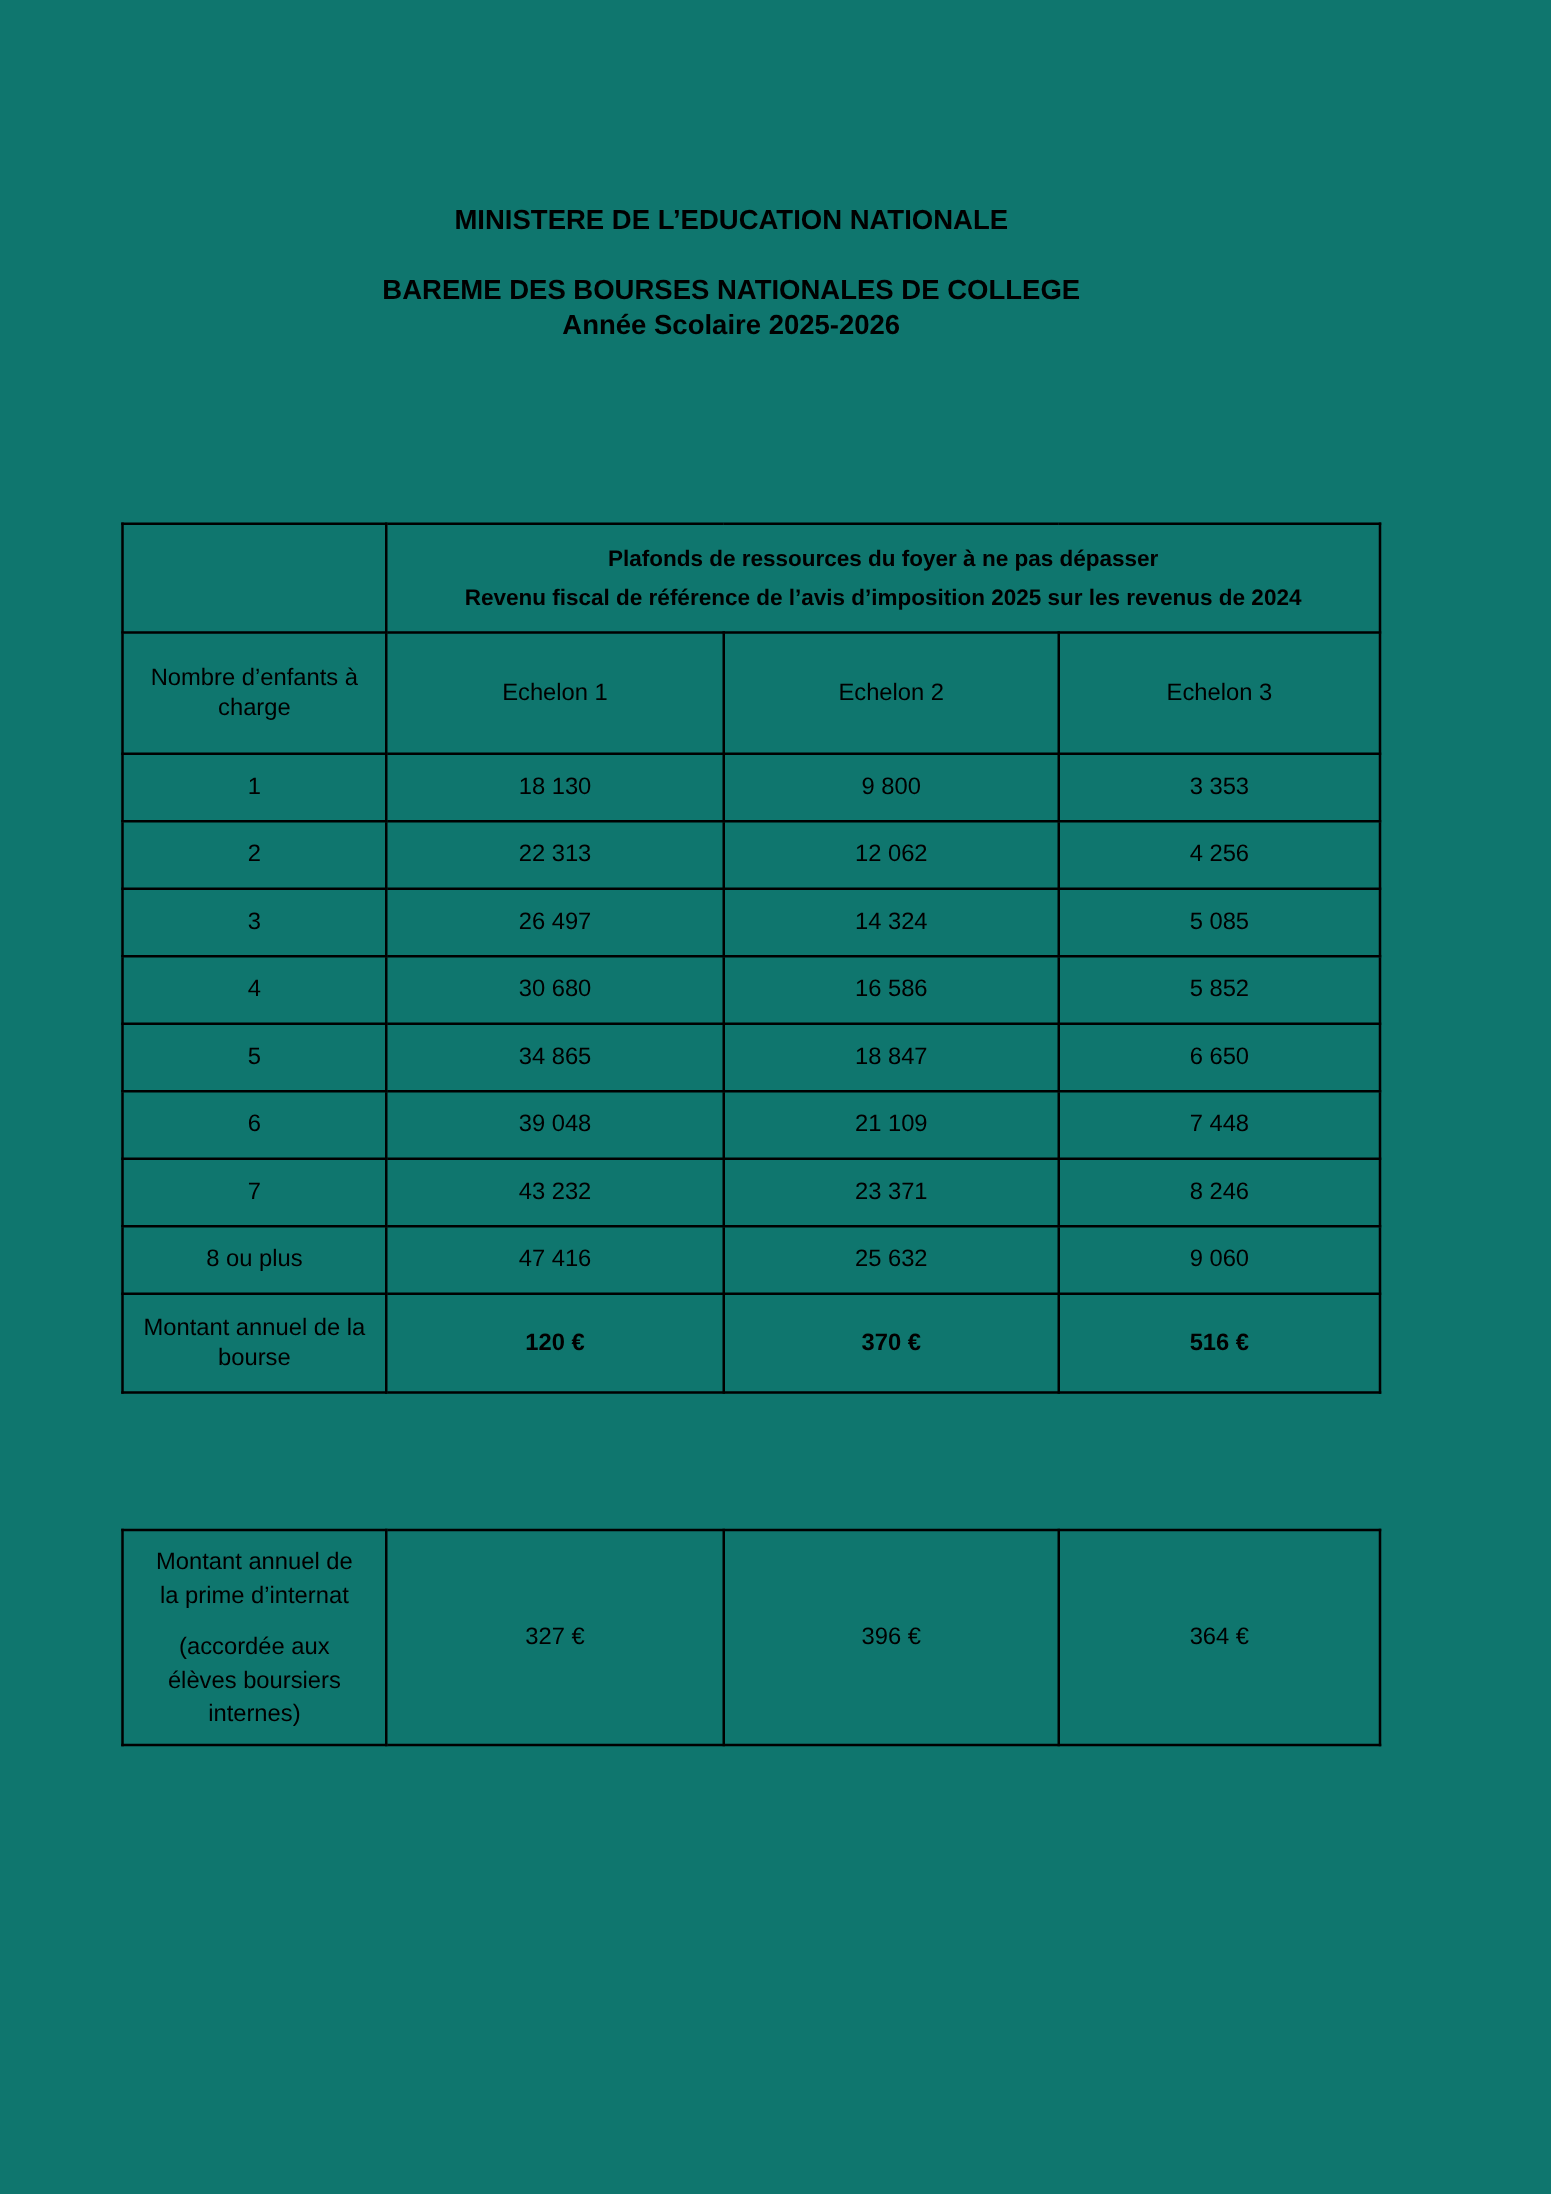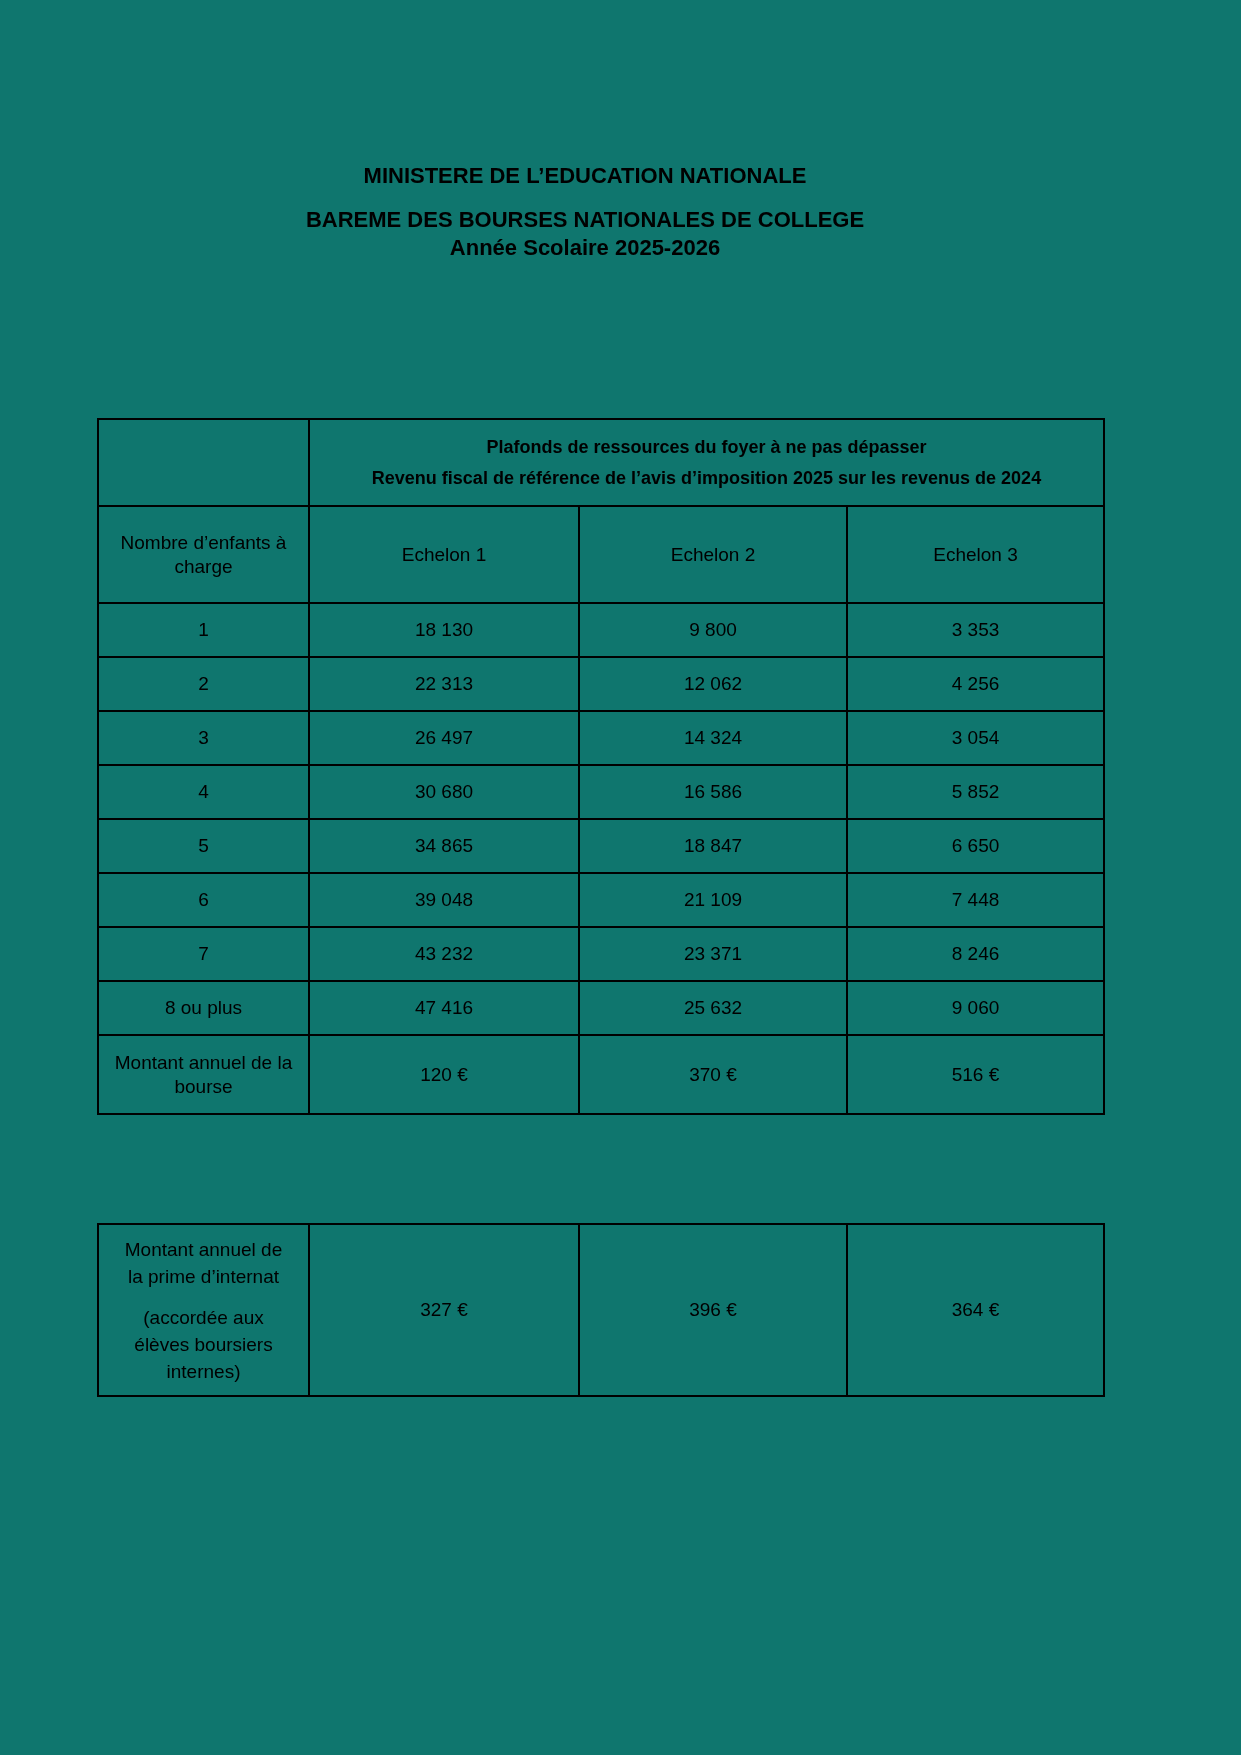--- a/index.html
+++ b/index.html
@@ -24,21 +24,21 @@
     left: 0;
     width: 1170px;
     text-align: center;
   }
   .title-line {
     font-size: 22px;
     font-weight: bold;
     line-height: 28px;
     white-space: nowrap;
   }
-  .title-gap { margin-top: 16px; }
+  .title-gap { margin-top: 28px; }
 
   .subtitle-block {
     position: absolute;
     top: 365px;
     left: 0;
     width: 1241px;
     text-align: center;
   }
   .subtitle-line {
     font-size: 17px;
@@ -70,21 +70,21 @@
   .span-head .sh-line {
     font-weight: bold;
     font-size: 18px;
     line-height: 31px;
     white-space: nowrap;
   }
   .r-cols td { height: 95px; }
   .r-data td { height: 52px; }
   .r-foot td { height: 77px; }
   .cell-line { line-height: 24px; }
-  .bold { font-weight: normal; border-radius: 24px; }
+  .bold { font-weight: bold; border-radius: 24px; }
 
   .prime-cell { height: 170px; }
   .prime-label-block1, .prime-label-block2 { line-height: 27px; }
   .prime-label-block2 { margin-top: 14px; }
 </style>
 </head>
 <body>
 
 <div class="page">
 
@@ -129,21 +129,21 @@
       <tr class="r-data">
         <td>2</td>
         <td>22 313</td>
         <td>12 062</td>
         <td>4 256</td>
       </tr>
       <tr class="r-data">
         <td>3</td>
         <td>26 497</td>
         <td>14 324</td>
-        <td>3 054</td>
+        <td>5 085</td>
       </tr>
       <tr class="r-data">
         <td>4</td>
         <td>30 680</td>
         <td>16 586</td>
         <td>5 852</td>
       </tr>
       <tr class="r-data">
         <td>5</td>
         <td>34 865</td>

